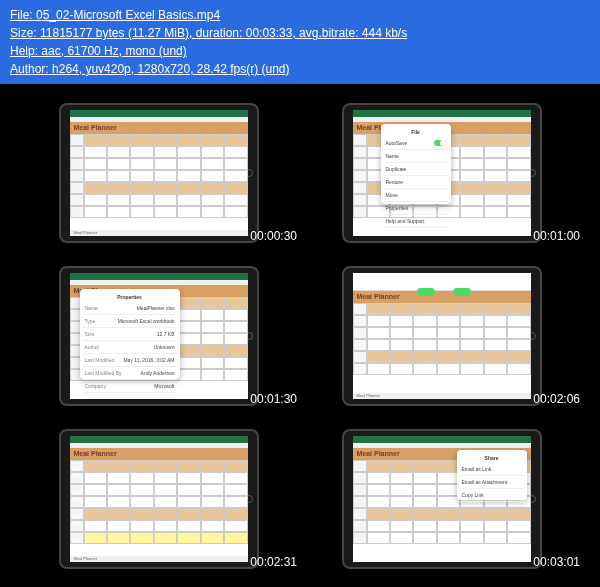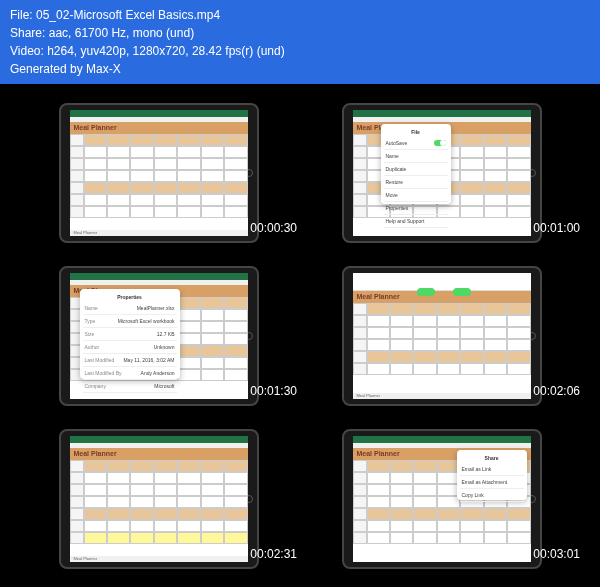--- a/index.html
+++ b/index.html
@@ -10,20 +10,21 @@
   font-family: sans-serif;
   display: flex;
   flex-direction: column;
 }
 .header {
   background: #2b6be0;
   color: #fff;
   padding: 6px 10px;
   font-size: 12px;
   line-height: 1.5;
+  text-decoration: underline;
 }
 .header-line { white-space: nowrap; }
 .thumbgrid {
   flex: 1;
   display: grid;
   grid-template-columns: 1fr 1fr;
   grid-template-rows: 1fr 1fr 1fr;
   padding: 10px 20px;
   gap: 6px;
 }
@@ -173,21 +174,21 @@
   position: absolute;
   top: 15px;
   left: 64px;
   width: 18px;
   height: 8px;
   background: #4cd964;
   border-radius: 4px;
 }
 .timecode {
   position: absolute;
-  bottom: 16px;
+  bottom: 8px;
   right: 0;
   color: #fff;
   font-size: 12px;
   font-family: sans-serif;
   margin-left: 20px;
 }
 .tab-labels {
   position:absolute;
   bottom:0;
   left:0;
@@ -199,23 +200,23 @@
   display:flex;
   align-items:center;
   padding-left:4px;
 }
 </style>
 </head>
 <body>
 
 <div class="header">
   <div class="header-line"><span>File:</span> <span>05_02-Microsoft Excel Basics.mp4</span></div>
-  <div class="header-line"><span>Share:</span> <span>aac, 61700 Hz, mono (und)</span></div>
-  <div class="header-line"><span>Video:</span> <span>h264, yuv420p, 1280x720, 28.42 fps(r) (und)</span></div>
-  <div class="header-line">Generated by Max-X</div>
+  <div class="header-line"><span>Size:</span> <span>11815177 bytes (11.27 MiB), duration: 00:03:33, avg.bitrate: 444 kb/s</span></div>
+  <div class="header-line"><span>Help:</span> <span>aac, 61700 Hz, mono (und)</span></div>
+  <div class="header-line"><span>Author:</span> <span>h264, yuv420p, 1280x720, 28.42 fps(r) (und)</span></div>
 </div>
 
 <div class="thumbgrid">
 
   <div class="thumb">
     <div class="ipad">
       <div class="home-btn"></div>
       <div class="screen">
         <div class="excel-ribbon"></div>
         <div class="planner-header">Meal Planner</div>

